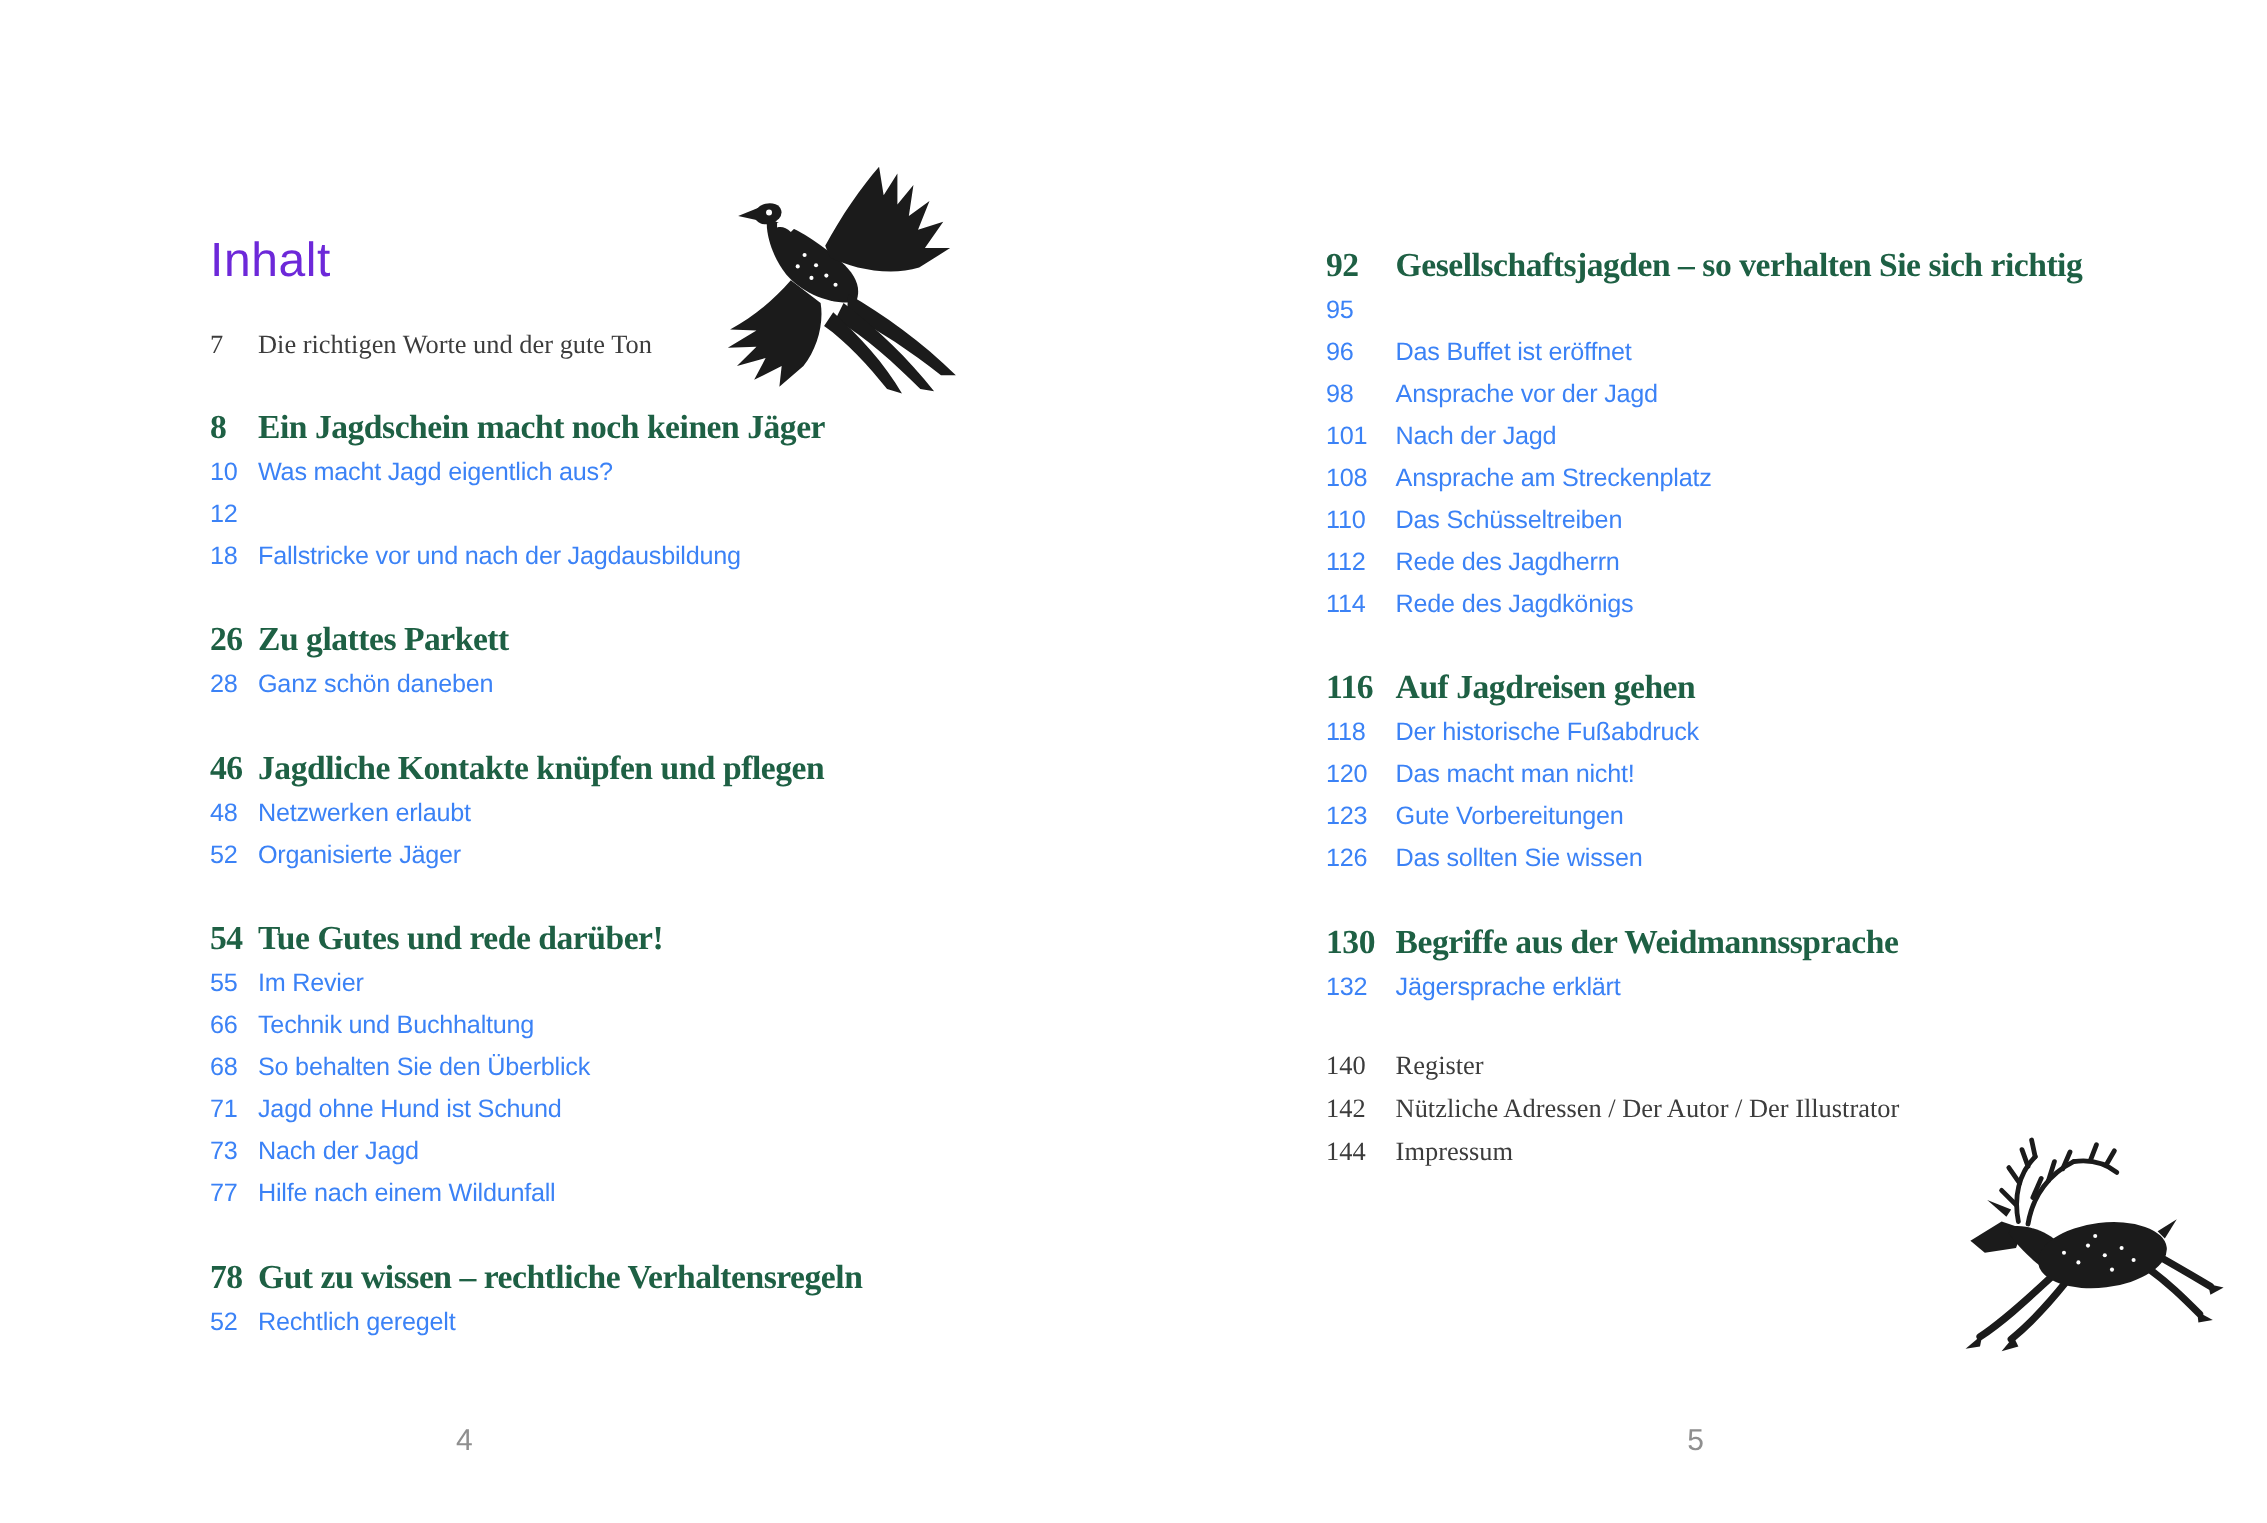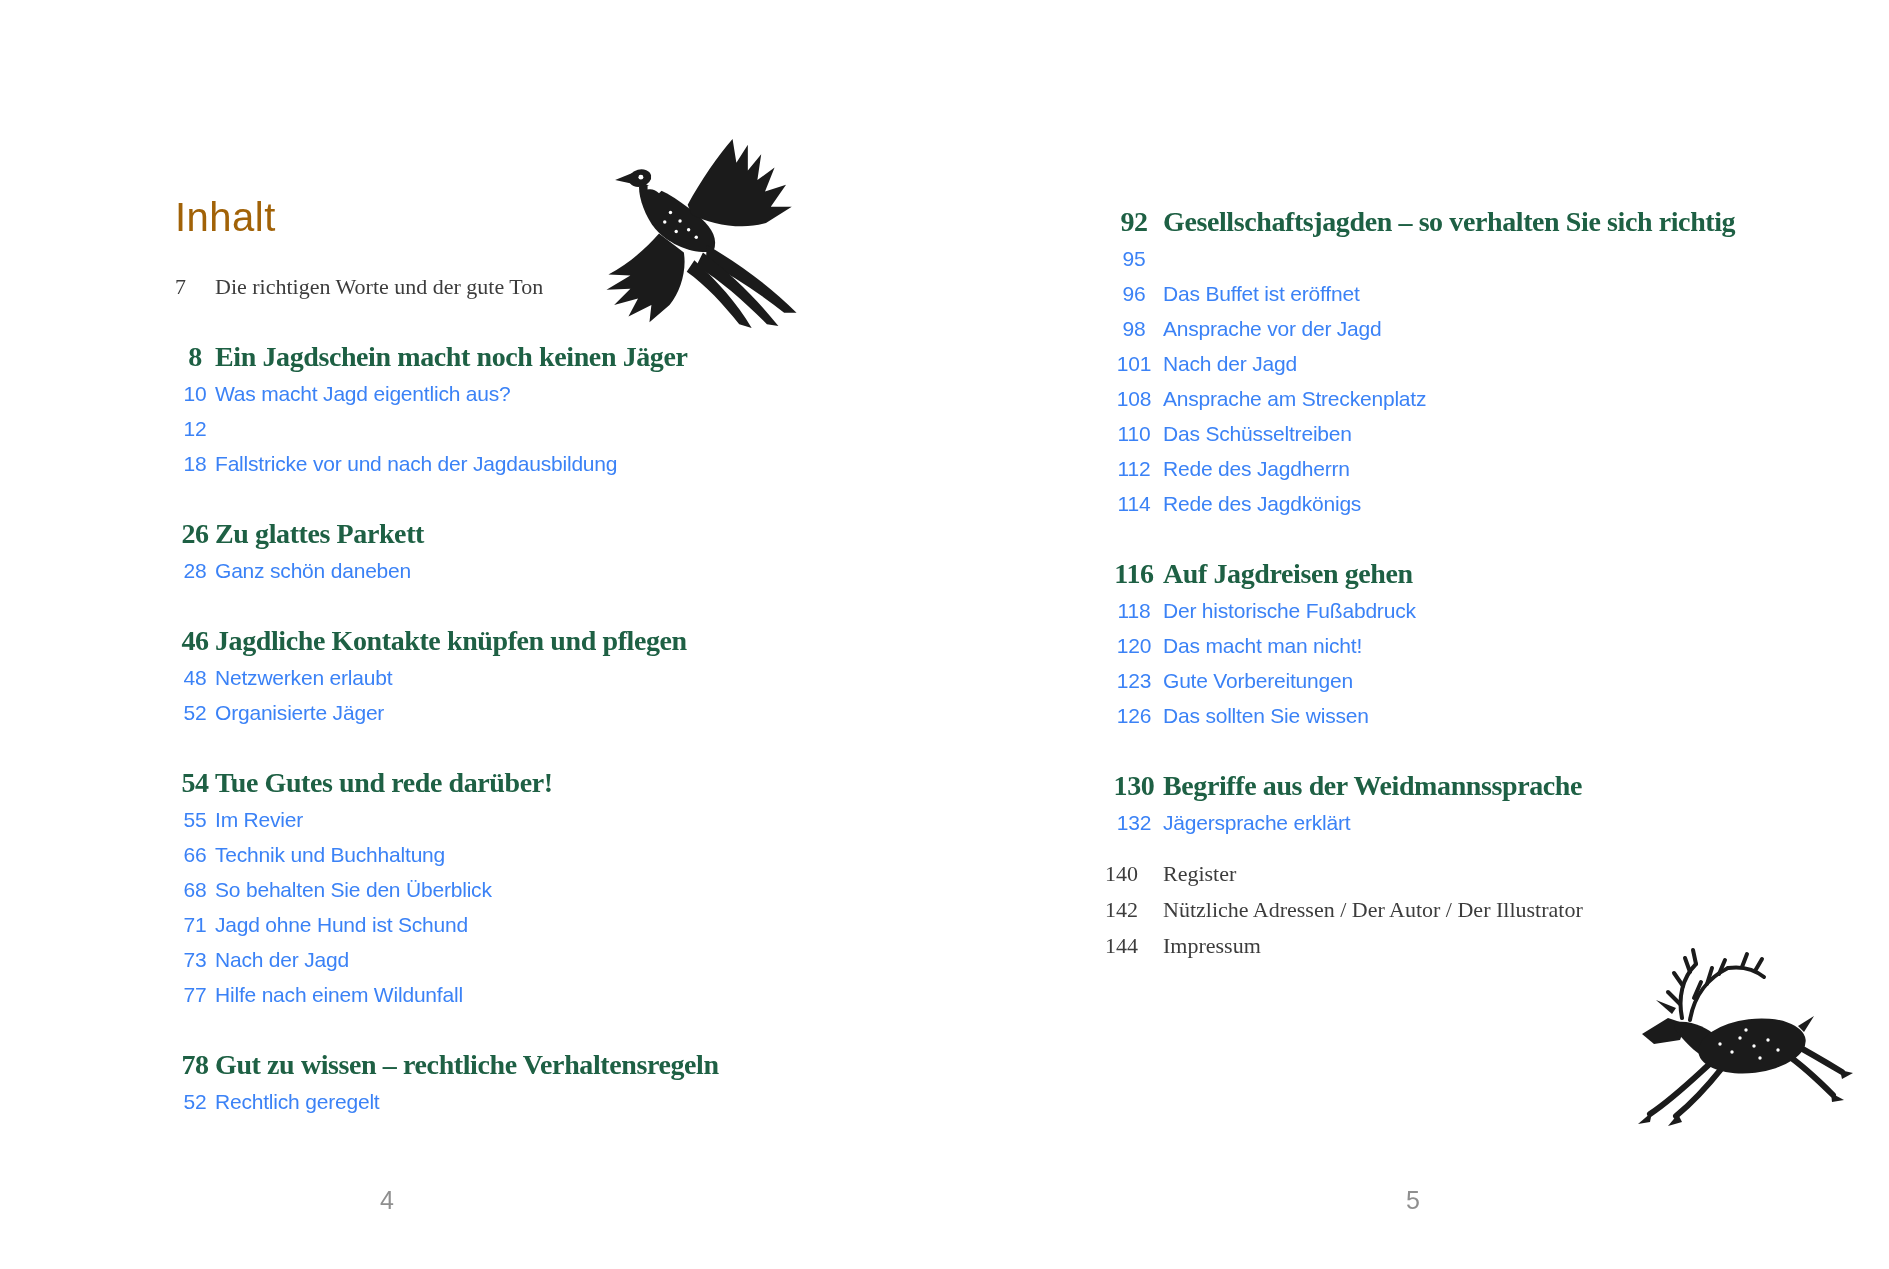--- a/index.html
+++ b/index.html
@@ -14,21 +14,21 @@
   .left-col  { left: 175px; top: 195px; width: 690px; }
   .right-col { left: 1105px; top: 203px; width: 770px; }
 
   h1.toc-title {
     margin: 0;
     font-family: "Liberation Sans", sans-serif;
     font-weight: 400;
     font-size: 40px;
     line-height: 44px;
     letter-spacing: 0.5px;
-    color: #a16207;
+    color: #6d28d9;
   }
 
   .row { display: flex; align-items: baseline; white-space: nowrap; }
   .num { flex: 0 0 40px; }
   .right-col .num { flex: 0 0 58px; }
 
   .entry {
     font-size: 21px;
     line-height: 35px;
     letter-spacing: -0.2px;
@@ -36,33 +36,33 @@
   }
   .serif-entry {
     font-family: "Liberation Serif", serif;
     font-size: 22px;
     line-height: 35px;
     letter-spacing: 0;
     color: #3c3c3c;
   }
   .intro-row { margin-top: 30px; }
 
-  .section { margin-top: 34px; text-align: center; }
+  .section { margin-top: 34px; }
   .right-col .section.first { margin-top: 0; }
 
   .heading {
     font-family: "Liberation Serif", serif;
     font-weight: 700;
     font-size: 28px;
     line-height: 38px;
     letter-spacing: -0.4px;
     color: #1e6044;
   }
 
-  .backmatter { margin-top: 16px; }
+  .backmatter { margin-top: 30px; }
   .backmatter .row { line-height: 36px; }
 
   .pagenum {
     position: absolute;
     font-size: 25px;
     color: #8f8f8f;
     font-family: "Liberation Sans", sans-serif;
   }
   .pagenum.p4 { left: 380px; top: 1186px; }
   .pagenum.p5 { left: 1406px; top: 1186px; }

